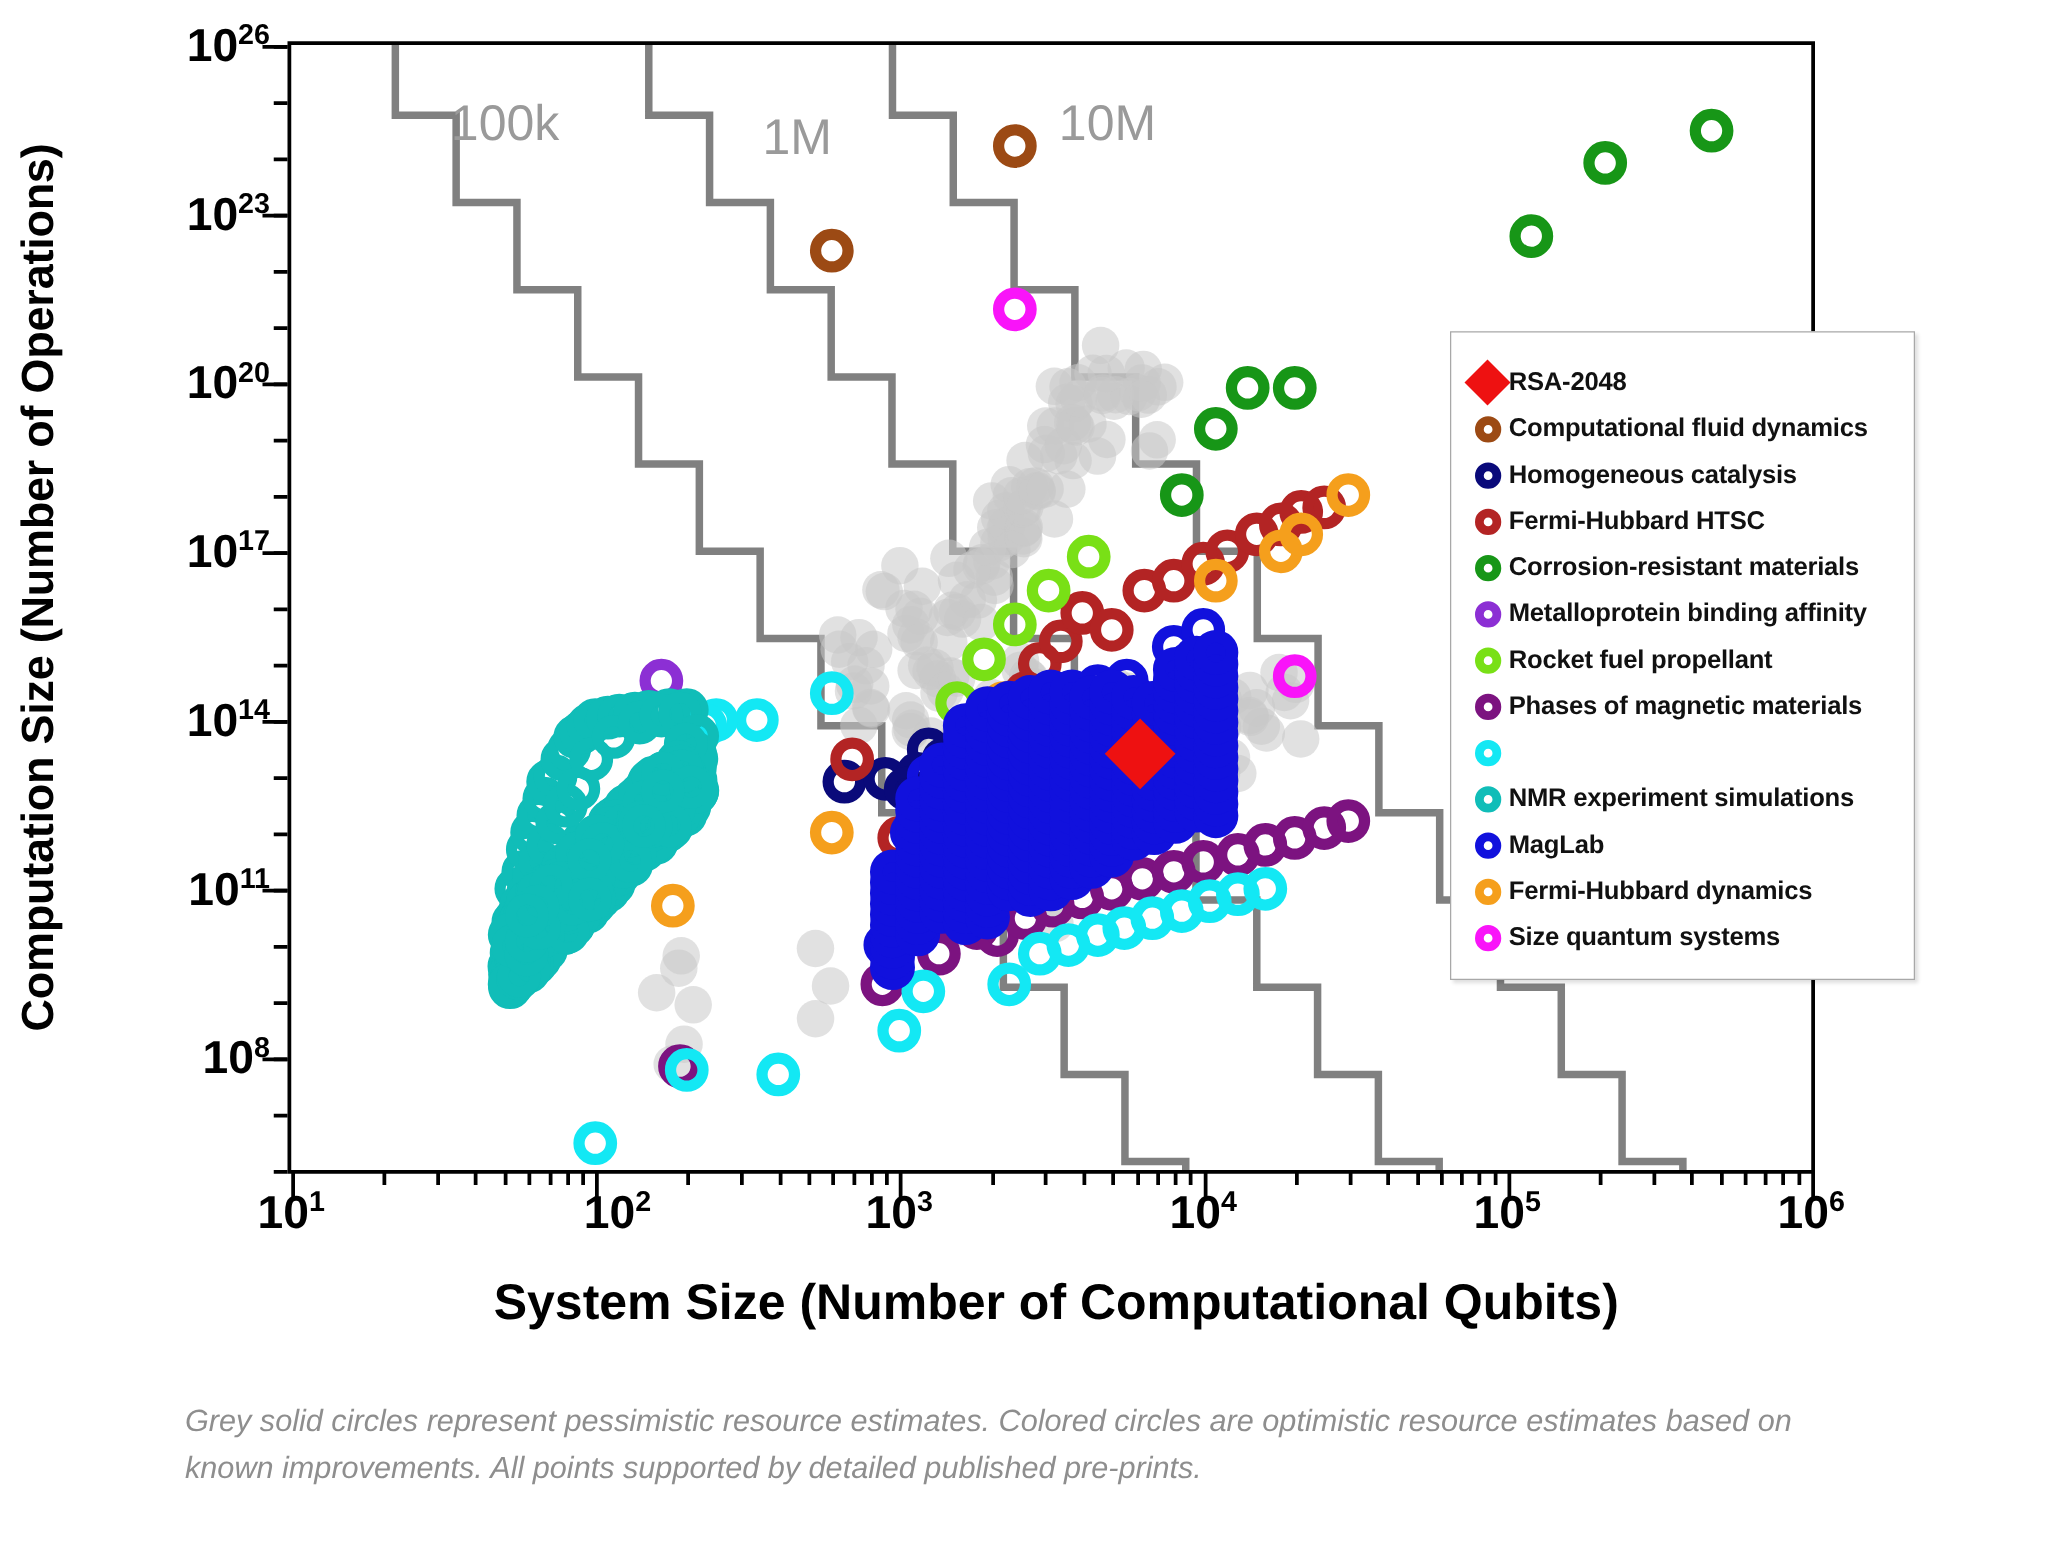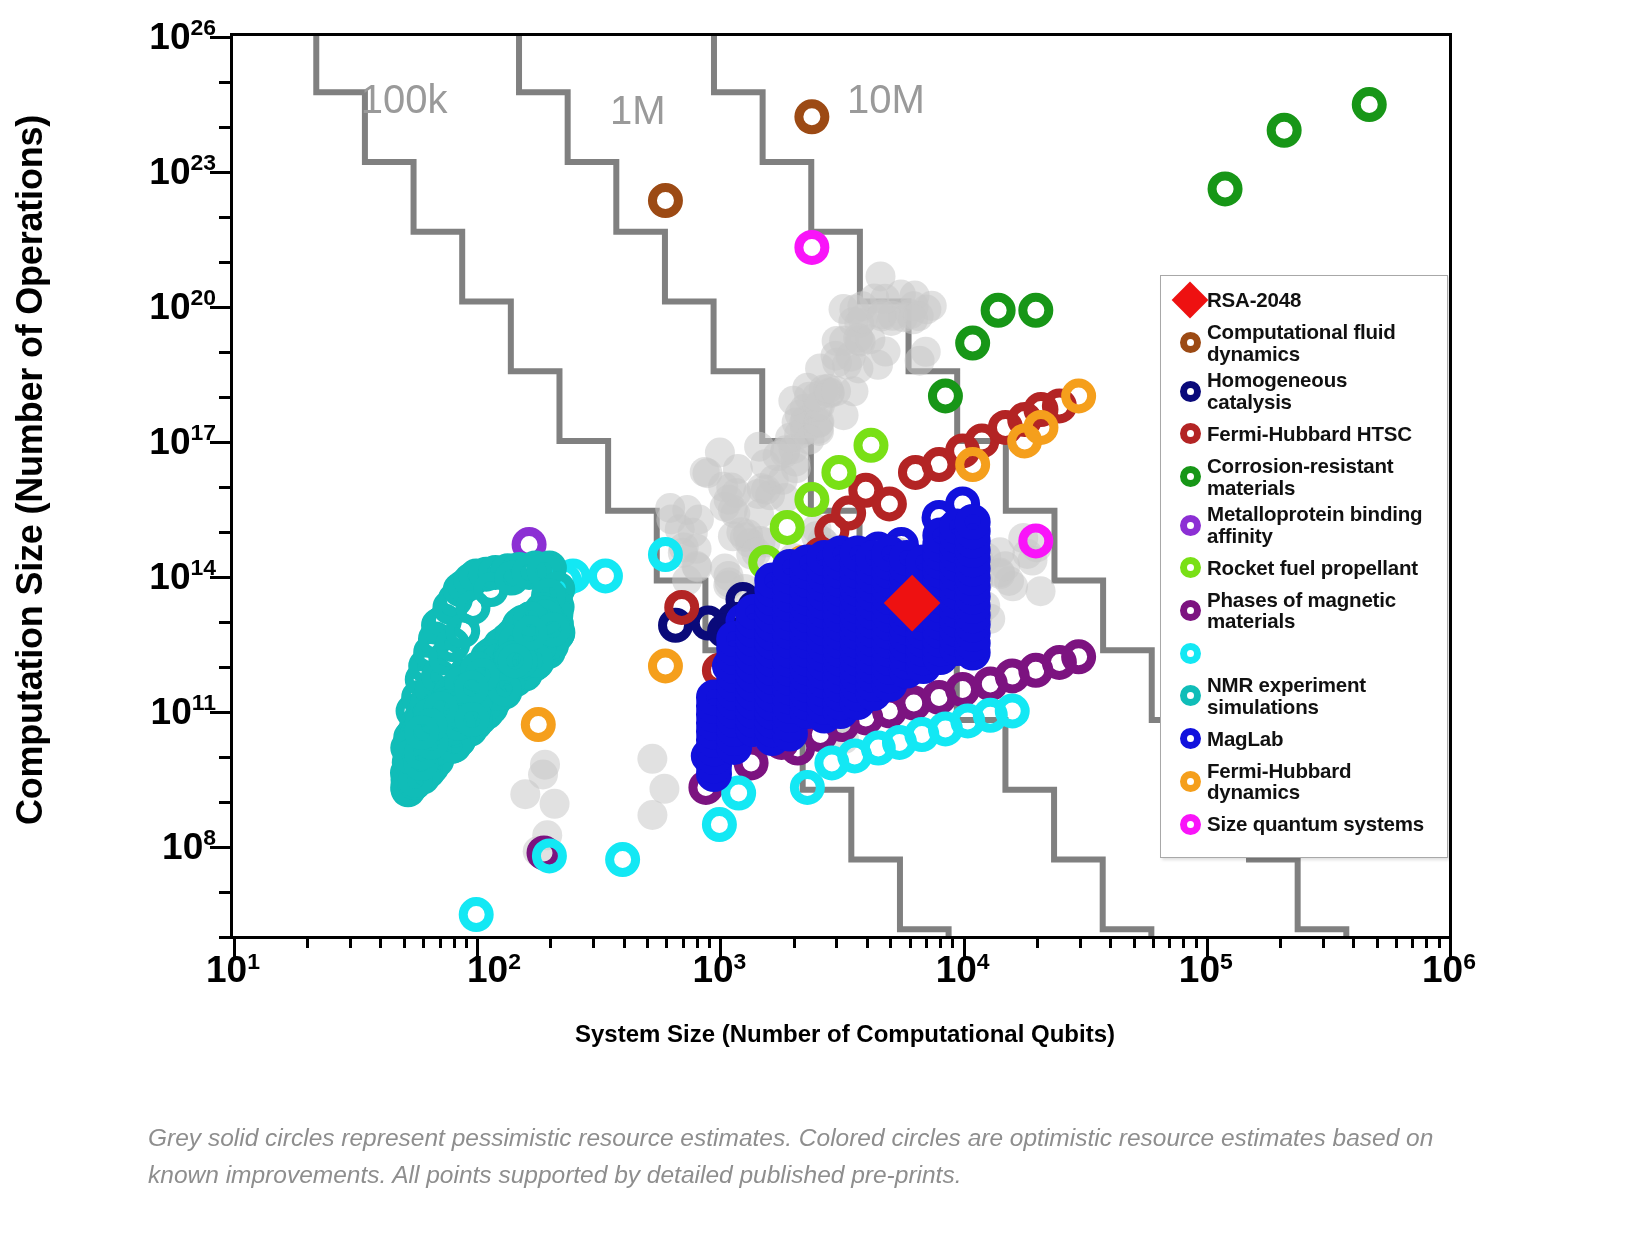--- a/index.html
+++ b/index.html
@@ -30,21 +30,21 @@
     font-size: 36px;
     font-weight: 700;
     color: #000;
     letter-spacing: -0.2px;
   }
   #xlabel {
     position: absolute;
     left: 230px; top: 1020px;
     width: 1230px;
     text-align: center;
-    font-size: 24px;
+    font-size: 40px;
     font-weight: 700;
     color: #000;
   }
 
   
   #plot {
     position: absolute;
     left: 230px; top: 33px;
     width: 1222px; height: 906px;
     border: 3px solid #000;
@@ -88,25 +88,25 @@
     position: absolute;
     font-size: 40px;
     color: #9a9a9a;
     font-weight: 400;
     white-space: nowrap;
   }
 
   
   #legend {
     position: absolute;
-    left: 1160px; top: 275px;
-    width: 288px;
+    left: 1160px; top: 265px;
+    width: 372px;
     background: #ffffff;
     border: 1.5px solid #a8a8a8;
-    padding: 8px 10px 12px 12px;
+    padding: 24px 10px 12px 12px;
     box-shadow: 2px 2px 3px rgba(0,0,0,0.13);
   }
   .legend-row {
     display: flex;
     align-items: center;
     margin: 0 0 5px 0;
     min-height: 30px;
   }
   .legend-marker {
     flex: 0 0 34px;

